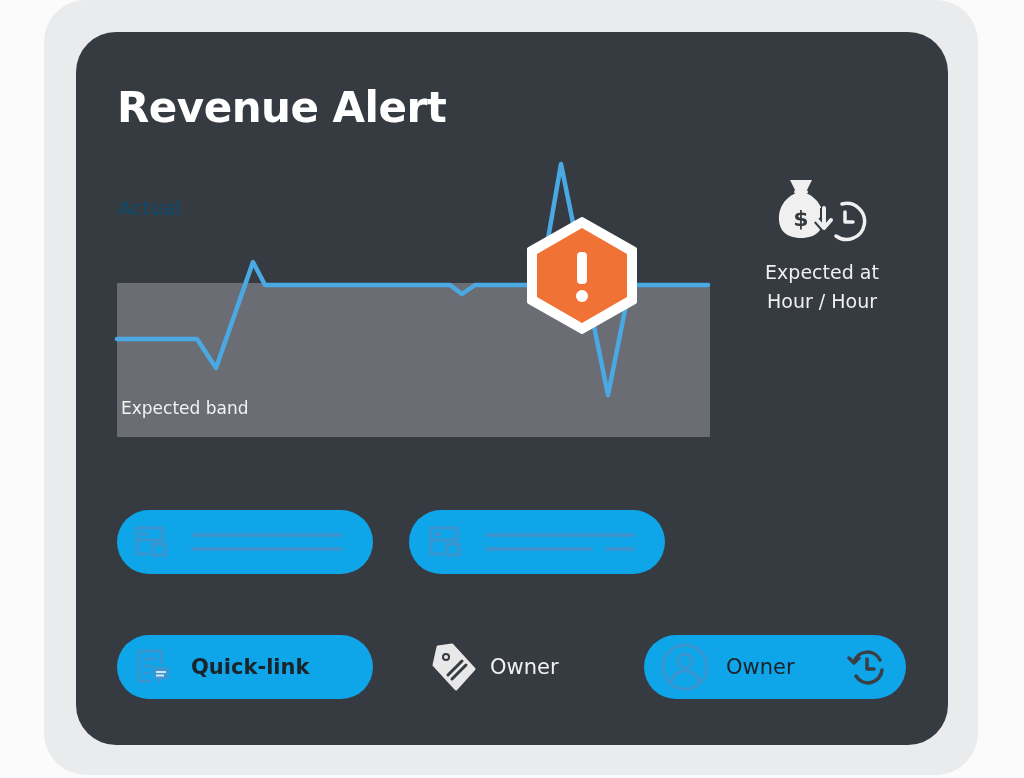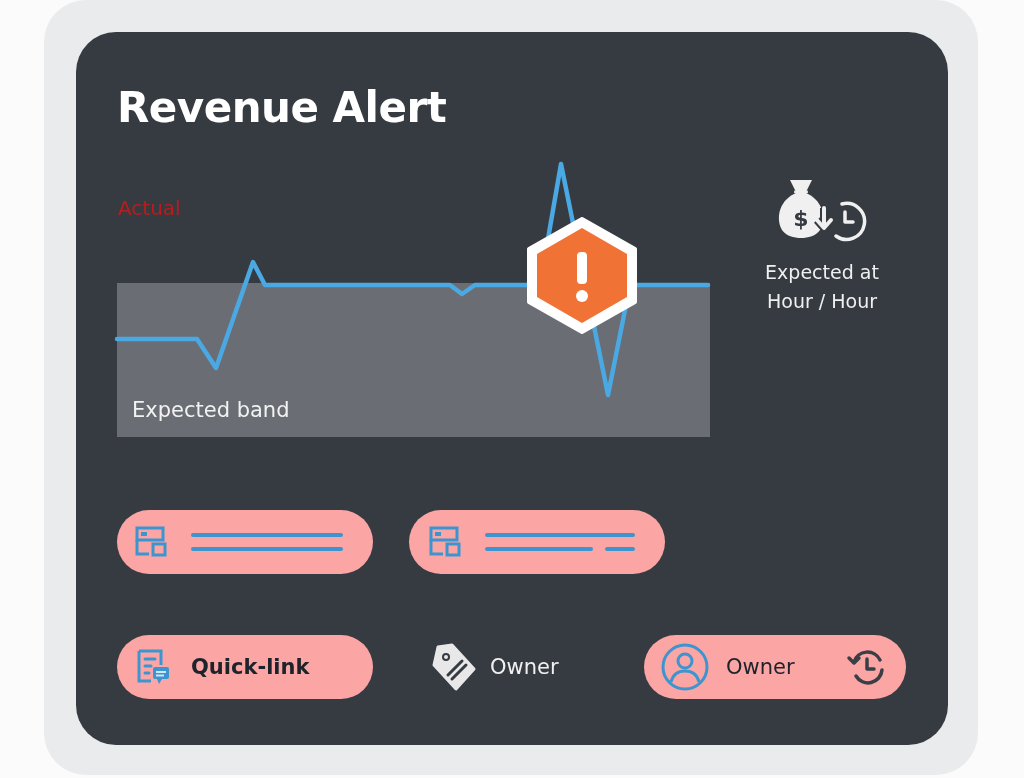--- a/index.html
+++ b/index.html
@@ -17,35 +17,35 @@
     }
     .title {
       position: absolute; left: 117px; top: 80px; margin: 0;
       color: #ffffff; font-size: 42px; font-weight: bold; letter-spacing: -0.5px;
       line-height: 56px;
     }
     .chart {
       position: absolute; left: 0; top: 0; width: 1024px; height: 778px; pointer-events: none;
     }
     .label-actual {
-      position: absolute; left: 118px; top: 196px; color: #b91c1c; font-size: 20px;
+      position: absolute; left: 118px; top: 196px; color: #0c4a6e; font-size: 20px;
     }
     .label-band {
-      position: absolute; left: 132px; top: 398px; color: #f2f2f2; font-size: 21px;
+      position: absolute; left: 121px; top: 398px; color: #f2f2f2; font-size: 17px;
     }
     .metric {
       position: absolute; left: 748px; top: 176px; width: 148px; text-align: center;
     }
     .metric-icon { display: block; margin: 0 auto; }
     .metric-label {
       display: block; margin-top: 12px; color: #f0f0f0; font-size: 19px; line-height: 29px;
     }
     .pill {
       position: absolute; height: 64px; border-radius: 32px;
-      background: #fca5a5; box-sizing: border-box; display: flex; align-items: center;
+      background: #0ea5e9; box-sizing: border-box; display: flex; align-items: center;
       cursor: pointer;
     }
     .pill .pill-text {
       color: #1d232a; font-size: 21px; font-weight: bold;
     }
     .pill-1 { left: 117px; top: 510px; width: 256px; }
     .pill-2 { left: 409px; top: 510px; width: 256px; }
     .pill-3 { left: 117px; top: 635px; width: 256px; }
     .pill-5 { left: 644px; top: 635px; width: 262px; }
     .owner-tag {

